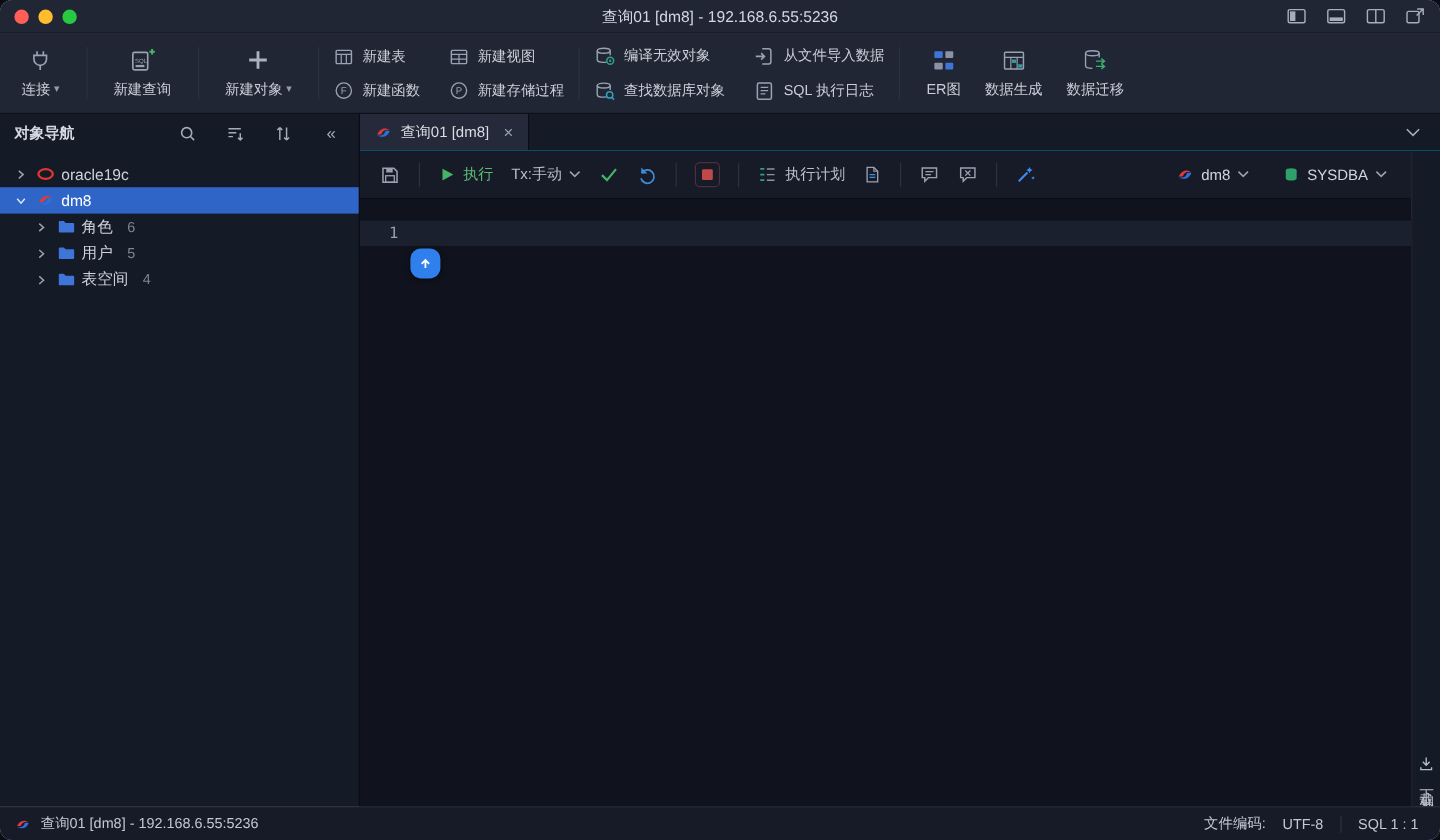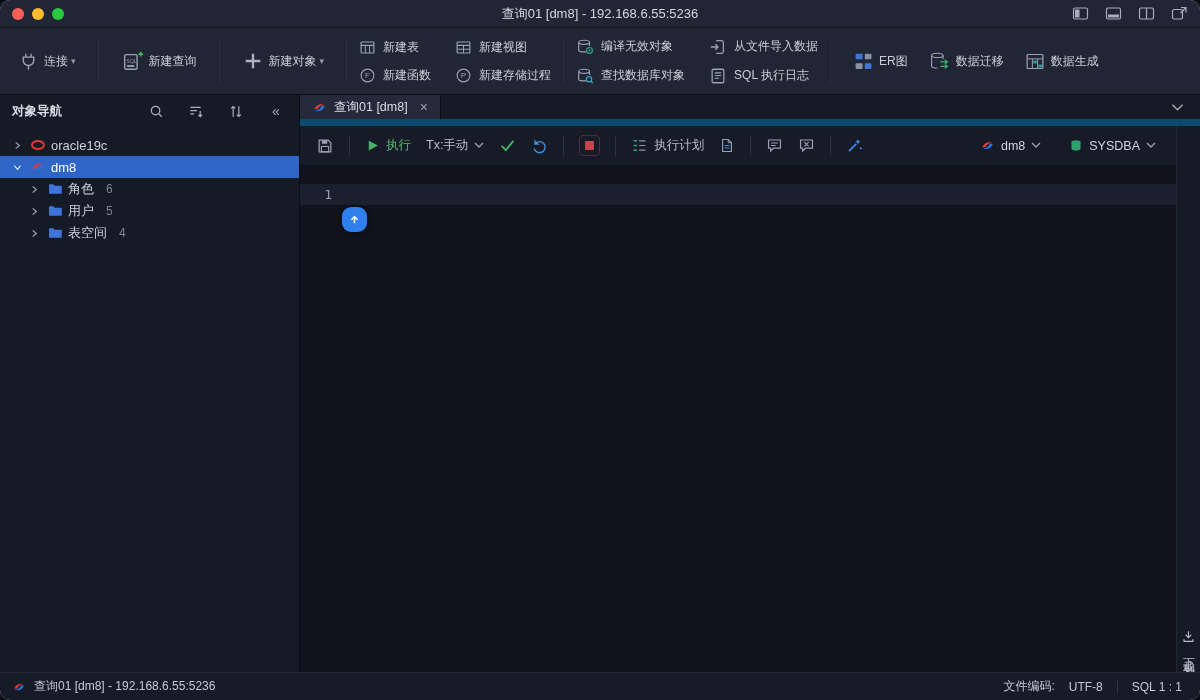--- a/index.html
+++ b/index.html
@@ -11,21 +11,21 @@
   .titlebar { flex:0 0 28px; background:#212634; display:flex; align-items:center; padding:0 12px; position:relative; border-bottom:1px solid #11141e; }
   .traffic { display:flex; gap:8px; z-index:2; }
   .dot { width:12px; height:12px; border-radius:50%; border:none; cursor:default; }
   .dot.red { background:#ff5f57; } .dot.yellow { background:#febc2e; } .dot.green { background:#28c840; }
   .win-title { position:absolute; left:0; right:0; text-align:center; font-size:13px; color:#d3d7e0; pointer-events:none; }
   .title-icons { margin-left:auto; display:flex; gap:16px; z-index:2; }
   .title-icons .tico { width:17px; height:15px; display:flex; align-items:center; justify-content:center; }
 
   
   .toolbar { flex:0 0 67px; background:#212634; border-bottom:1px solid #0d1018; display:flex; align-items:center; padding:0 8px; }
-  .tb-big { display:flex; flex-direction:row; align-items:center; justify-content:center; gap:5px; padding:3px 10px; font-size:12px; color:#c9ced8; white-space:nowrap; border-radius:5px; }
+  .tb-big { display:flex; flex-direction:column; align-items:center; justify-content:center; gap:5px; padding:3px 10px; font-size:12px; color:#c9ced8; white-space:nowrap; border-radius:5px; }
   .tb-big .ic-wrap { height:22px; display:flex; align-items:center; }
   .tb-label-row { display:flex; align-items:center; gap:3px; }
   .chev { font-size:9px; color:#959caa; }
   .tb-sep { width:1px; height:44px; background:#2c3140; margin:0 12px; flex:0 0 1px; }
   .tb-grid { display:grid; grid-auto-flow:column; grid-template-rows:repeat(2,auto); row-gap:11px; column-gap:24px;text-align:center; }
   .tb-small { display:flex; align-items:center; gap:7px; font-size:12px; color:#c9ced8; white-space:nowrap; }
 
   
   .main-row { flex:1; display:flex; min-height:0; }
 
@@ -40,21 +40,21 @@
   .tree-row.selected { background:#2f65c6; color:#ffffff; }
   .tw-chev { width:14px; height:14px; display:flex; align-items:center; justify-content:center; }
   .tw-chev svg { transition:none; }
   .tw-chev.expanded svg { transform:rotate(90deg); }
   .tw-icon { width:17px; height:17px; display:flex; align-items:center; justify-content:center; }
   .tw-count { margin-left:7px; color:#7e8494; font-size:12px; }
   .tree-row.selected .tw-count { color:#c9d6f2; }
 
   
   .content { flex:1; display:flex; flex-direction:column; min-width:0; background:#10131d; }
-  .tabbar { flex:0 0 31px; background:#151a27; display:flex; align-items:stretch; border-bottom:7px solid #0c4a6e; }
+  .tabbar { flex:0 0 31px; background:#151a27; display:flex; align-items:stretch; border-bottom:1px solid #0c4a6e; }
   .tab { display:flex; align-items:center; gap:7px; padding:0 12px; background:#242a3a; font-size:12.5px; color:#dadde5; border-right:1px solid #0b0d15; cursor:default; }
   .tab-close { color:#9aa0ae; font-size:14px; margin-left:5px; line-height:1; cursor:pointer; }
   .tab-list-btn { margin-left:auto; display:flex; align-items:center; padding:0 16px; }
 
   .body-row { flex:1; display:flex; min-height:0; }
   .editor-col { flex:1; display:flex; flex-direction:column; min-width:0;gap:16px; }
 
   .editor-toolbar { flex:0 0 40px; background:#171b28; display:flex; align-items:center; gap:15px; padding:0 16px; border-bottom:1px solid #0b0d15; }
   .et-btn { display:flex; align-items:center; gap:6px; cursor:pointer; }
   .et-label { font-size:12.5px; color:#b9bfca; }
@@ -265,42 +265,42 @@
             <rect x="13.5" y="14" width="7.5" height="6.5" rx="1" fill="#3f74d8"></rect>
           </svg>
       </span>
       <span class="tb-label-row">
           <span>ER图</span>
         </span>
     </div>
 
     <div class="tb-big">
       <span class="ic-wrap">
-        <svg width="23" height="21" viewBox="0 0 24 24">
-            <ellipse cx="9.5" cy="5" rx="6.5" ry="2.4" fill="none" stroke="#9aa2b2" stroke-width="1.3"></ellipse>
-            <path d="M3 5v12c0 1.3 2.9 2.4 6.5 2.4M16 5v4" fill="none" stroke="#9aa2b2" stroke-width="1.3"></path>
-            <path d="M13 12.5h7.5M18 10l3 2.5-3 2.5M13 17.5h7.5M18 15l3 2.5-3 2.5" fill="none" stroke="#3bb273" stroke-width="1.4"></path>
-          </svg>
-      </span>
-      <span class="tb-label-row">
-          <span>数据迁移</span>
-        </span>
-    </div>
-
-    <div class="tb-big">
-      <span class="ic-wrap">
         <svg width="22" height="21" viewBox="0 0 24 24">
             <rect x="3" y="4" width="18" height="16" rx="1" fill="none" stroke="#9aa2b2" stroke-width="1.4"></rect>
             <path d="M3 9h18M9 9v11M15 9v11" stroke="#9aa2b2" stroke-width="1.1" fill="none"></path>
             <rect x="10" y="11" width="4" height="3.2" fill="#2ea0a0"></rect>
             <rect x="16" y="15.5" width="4" height="3.2" fill="#2ea0a0"></rect>
           </svg>
       </span>
       <span class="tb-label-row">
           <span>数据生成</span>
+        </span>
+    </div>
+
+    <div class="tb-big">
+      <span class="ic-wrap">
+        <svg width="23" height="21" viewBox="0 0 24 24">
+            <ellipse cx="9.5" cy="5" rx="6.5" ry="2.4" fill="none" stroke="#9aa2b2" stroke-width="1.3"></ellipse>
+            <path d="M3 5v12c0 1.3 2.9 2.4 6.5 2.4M16 5v4" fill="none" stroke="#9aa2b2" stroke-width="1.3"></path>
+            <path d="M13 12.5h7.5M18 10l3 2.5-3 2.5M13 17.5h7.5M18 15l3 2.5-3 2.5" fill="none" stroke="#3bb273" stroke-width="1.4"></path>
+          </svg>
+      </span>
+      <span class="tb-label-row">
+          <span>数据迁移</span>
         </span>
     </div>
 
   </div>
 
   <div class="main-row">
 
     <div class="sidebar">
       <div class="sidebar-header">
         <span class="sh-title">对象导航</span>

